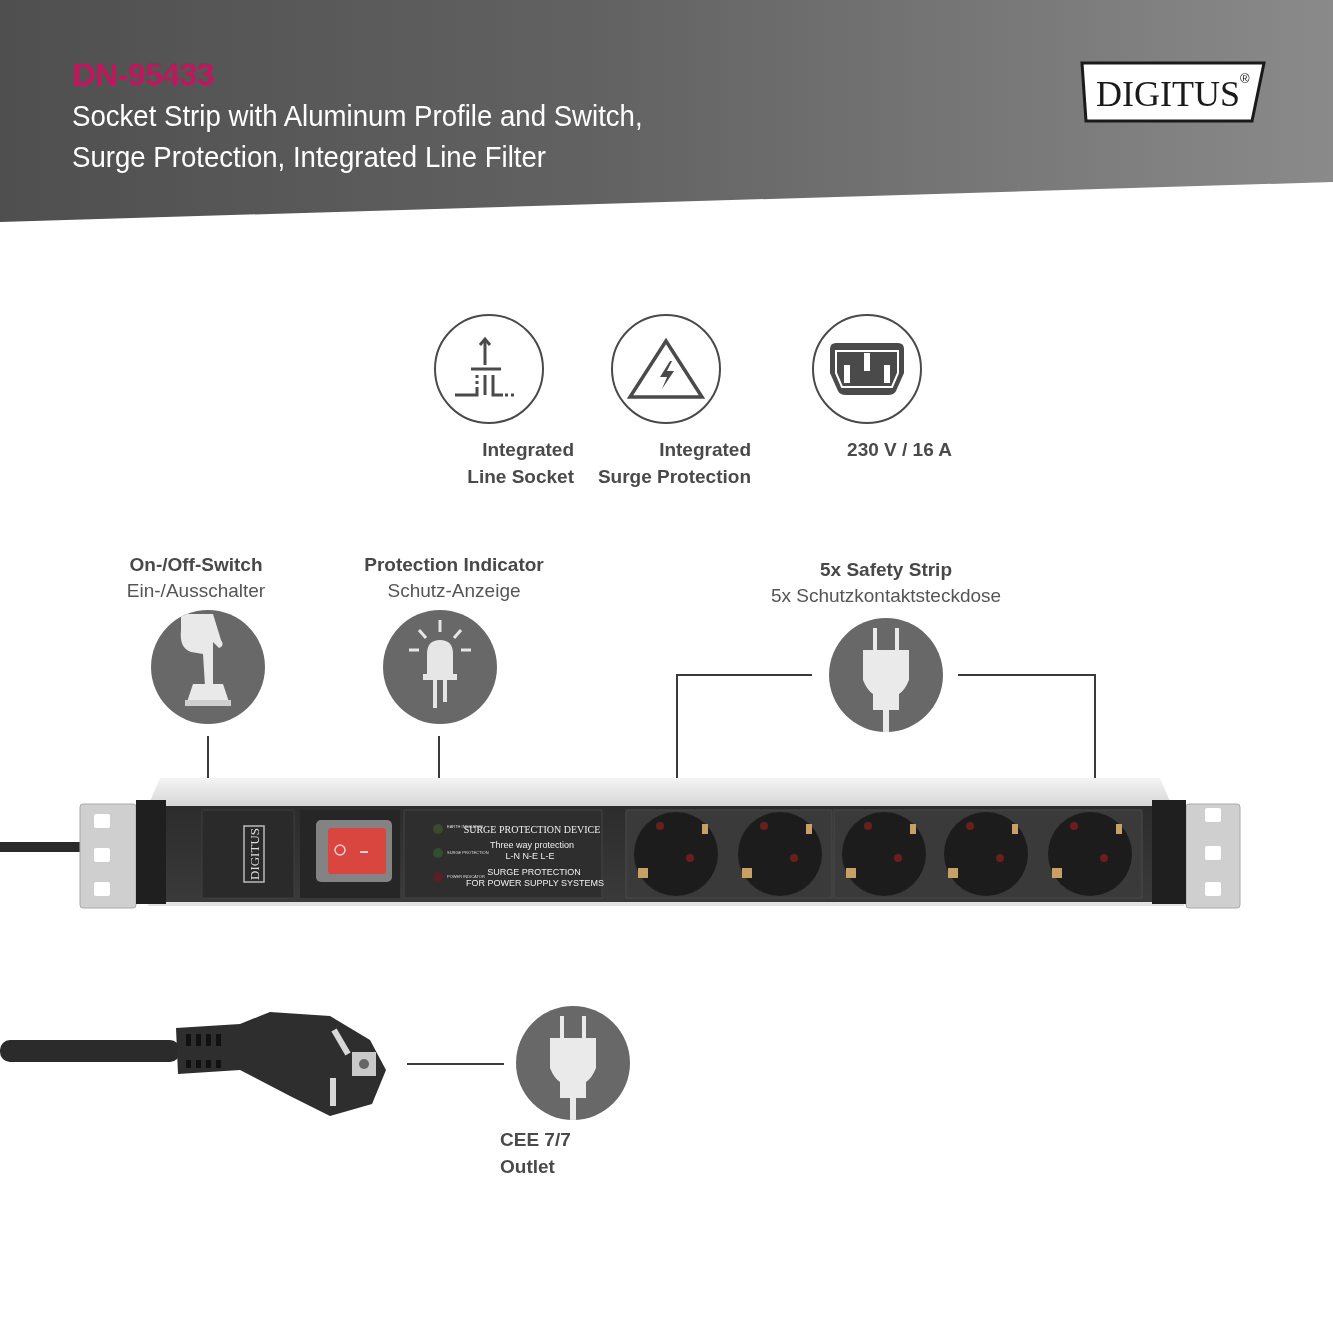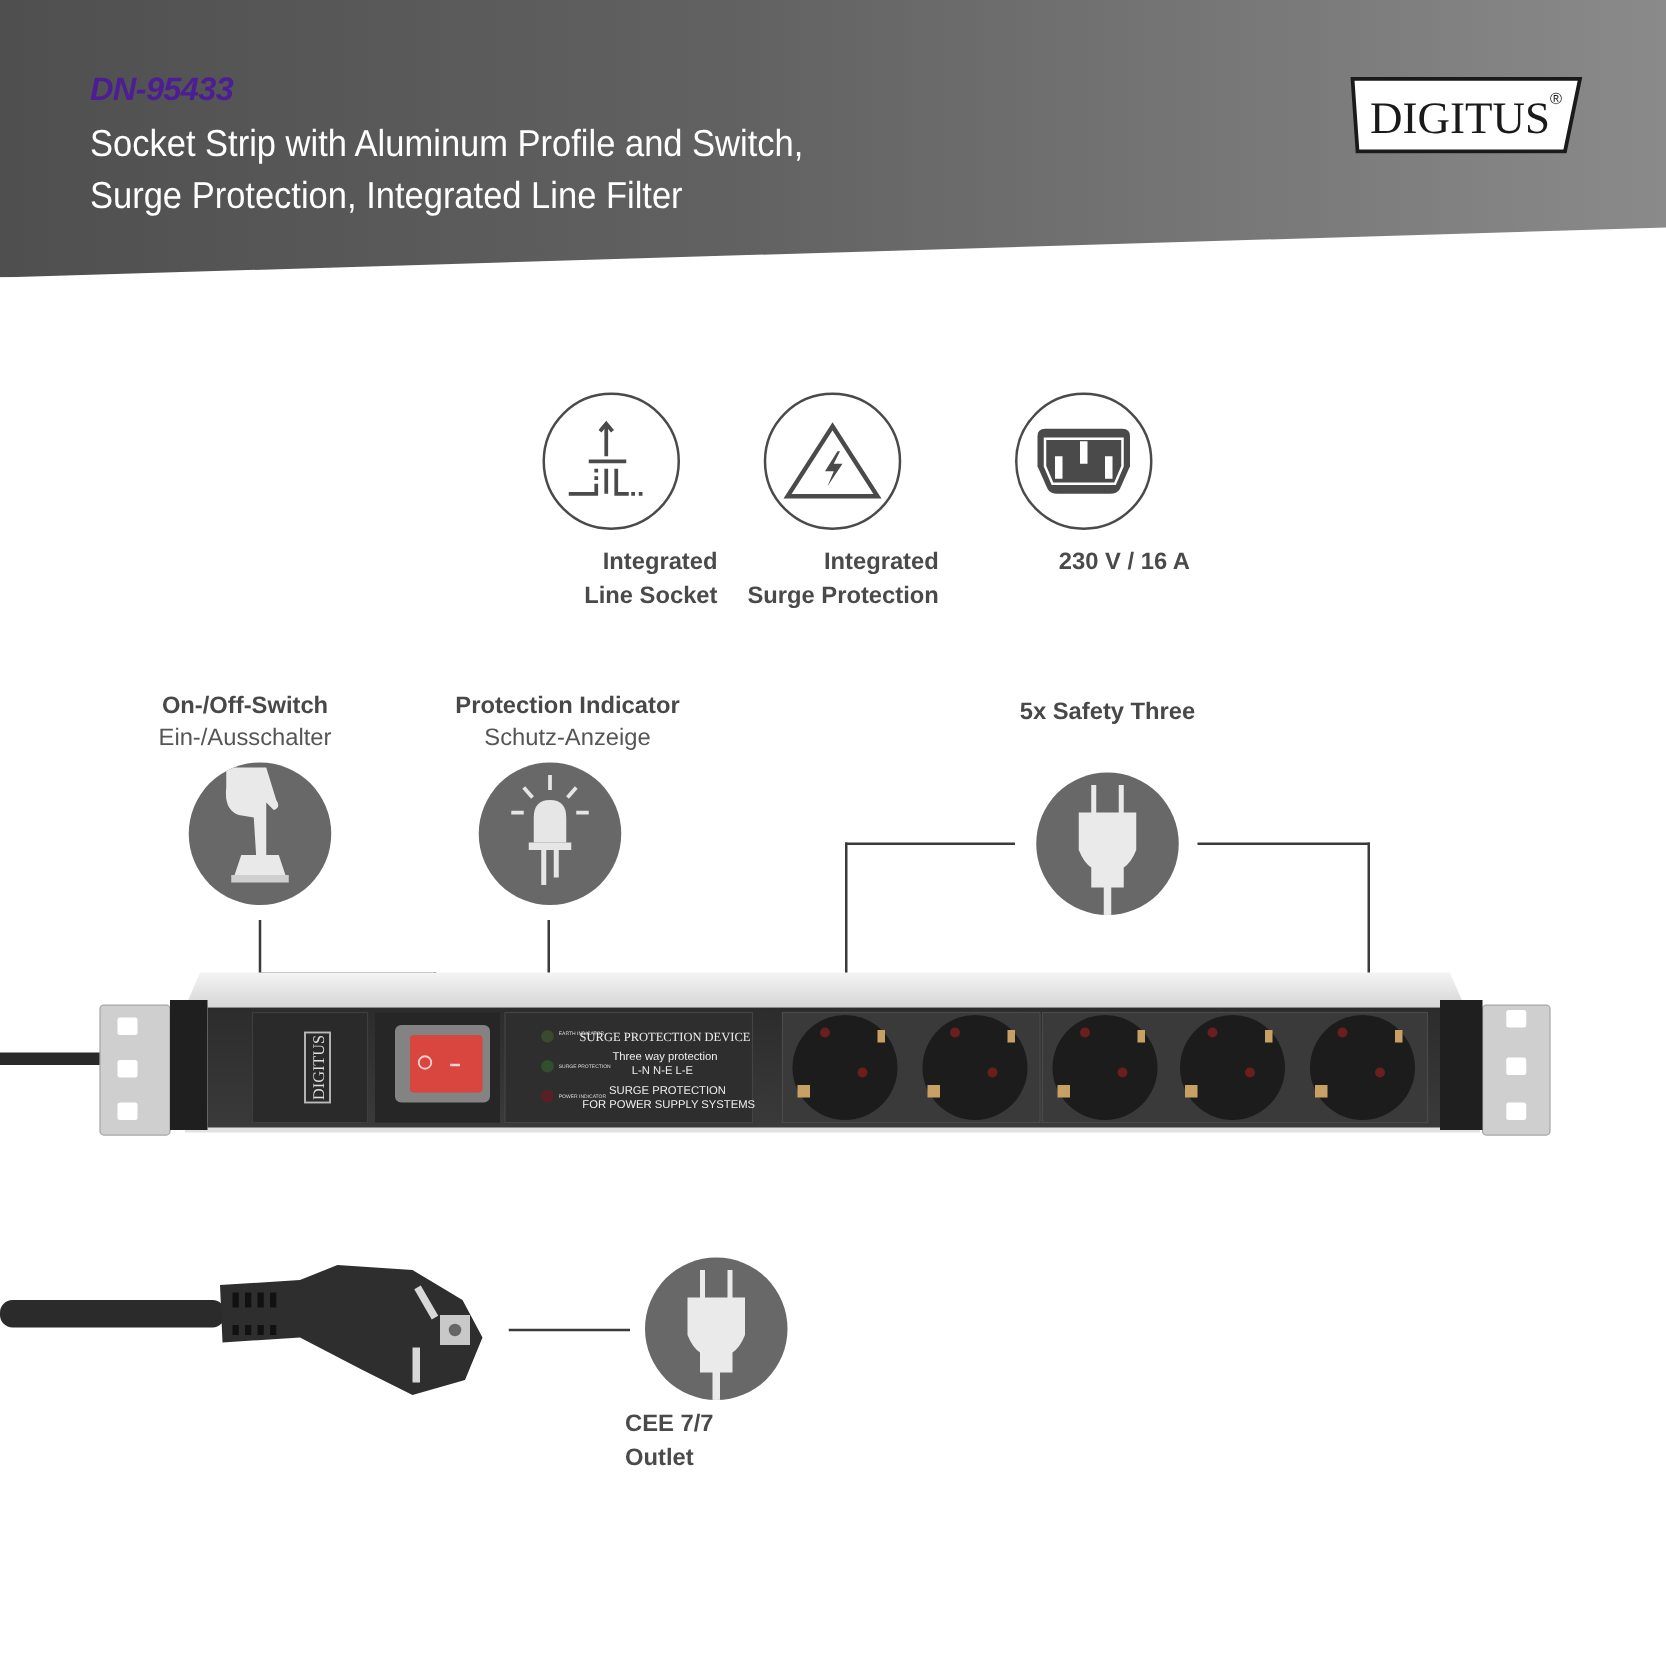--- a/index.html
+++ b/index.html
@@ -1,19 +1,19 @@
 <!DOCTYPE html>
 <html><head>
 <meta charset="utf-8">
 <style>
   html,body{margin:0;padding:0;}
   body{width:1333px;height:1333px;position:relative;background:#ffffff;overflow:hidden;font-family:"Liberation Sans",sans-serif;color:#4a4a4a;}
   .abs{position:absolute;}
   .header-band{left:0;top:0;width:1333px;height:222px;background:linear-gradient(90deg,#4f4f4f 0%,#626262 45%,#8a8a8a 100%);clip-path:polygon(0 0,100% 0,100% 182px,0 222px);}
-  .model{left:72px;top:56px;font-size:26px;font-weight:bold;color:#4c1d95;letter-spacing:-0.5px;font-style:italic;}
+  .model{left:72px;top:56px;font-size:32px;font-weight:bold;color:#be185d;letter-spacing:-0.5px;}
   .subtitle{left:72px;top:95px;font-size:30px;color:#ffffff;line-height:41px;width:760px;transform:scaleX(0.92);transform-origin:left top;}
   .logo{left:1080px;top:61px;width:186px;height:62px;}
   .feat{width:170px;text-align:right;}
   .feat .ring{width:106px;height:106px;border:2px solid #4a4a4a;border-radius:50%;margin:0 auto;display:flex;align-items:center;justify-content:center;background:#fff;}
   .feat .lbl{margin-top:12px;font-weight:bold;font-size:19px;color:#4a4a4a;line-height:27px;}
   .callout{text-align:center;}
   .callout .en{font-weight:bold;font-size:19px;color:#484848;line-height:26px;}
   .callout .de{font-size:19px;color:#555;line-height:26px;}
   .disc{width:114px;height:114px;border-radius:50%;background:#686868;display:flex;align-items:center;justify-content:center;overflow:hidden;}
   .line{background:#3a3a3a;}
@@ -106,21 +106,22 @@
     <line x1="26" y1="40" x2="36" y2="40"></line>
     <line x1="78" y1="40" x2="88" y2="40"></line>
     <path d="M44,64 L44,44 Q44,30 57,30 Q70,30 70,44 L70,64 Z" stroke="none"></path>
     <rect x="40" y="64" width="34" height="6" stroke="none"></rect>
     <rect x="50" y="70" width="4" height="28" stroke="none"></rect>
     <rect x="60" y="70" width="4" height="22" stroke="none"></rect>
   </svg>
 </div>
 
 <div class="abs callout" style="left:730px;top:557px;width:312px;">
-  <div class="en">5x Safety Three</div>
+  <div class="en">5x Safety Strip</div>
+  <div class="de">5x Schutzkontaktsteckdose</div>
 </div>
 <div class="abs disc" style="left:829px;top:618px;">
   <svg width="114" height="114" viewBox="0 0 114 114" fill="#eaeaea">
     <rect x="44" y="10" width="4" height="24"></rect>
     <rect x="66" y="10" width="4" height="24"></rect>
     <path d="M34,32 L80,32 L80,62 Q76,72 70,76 L70,92 L44,92 L44,76 Q38,72 34,62 Z"></path>
     <rect x="54" y="90" width="6" height="24"></rect>
   </svg>
 </div>
 

